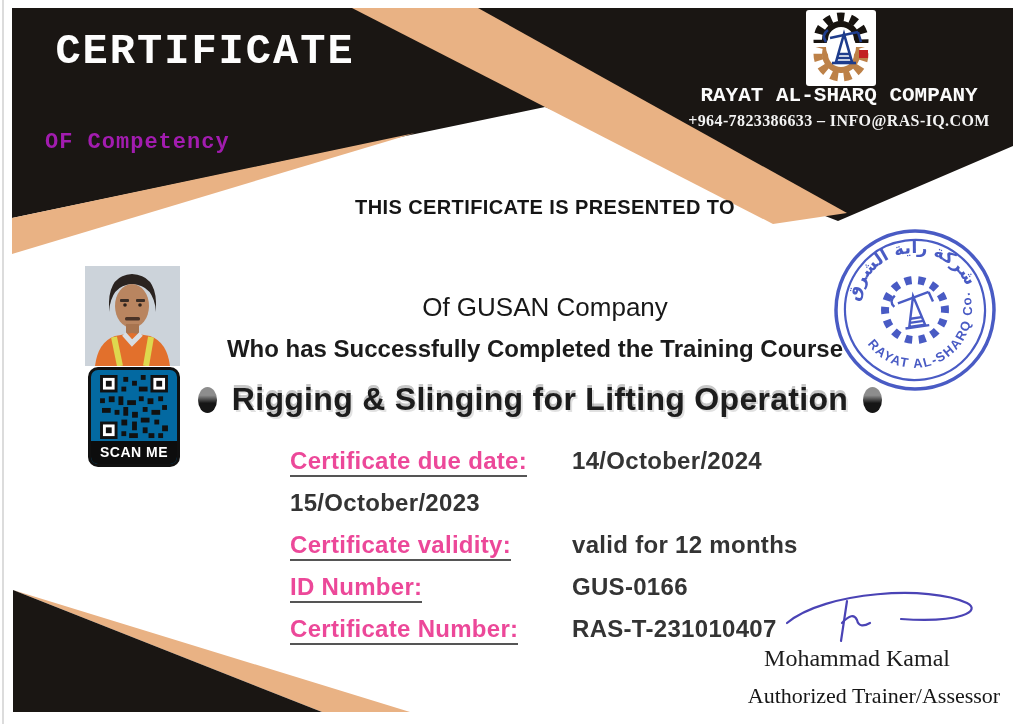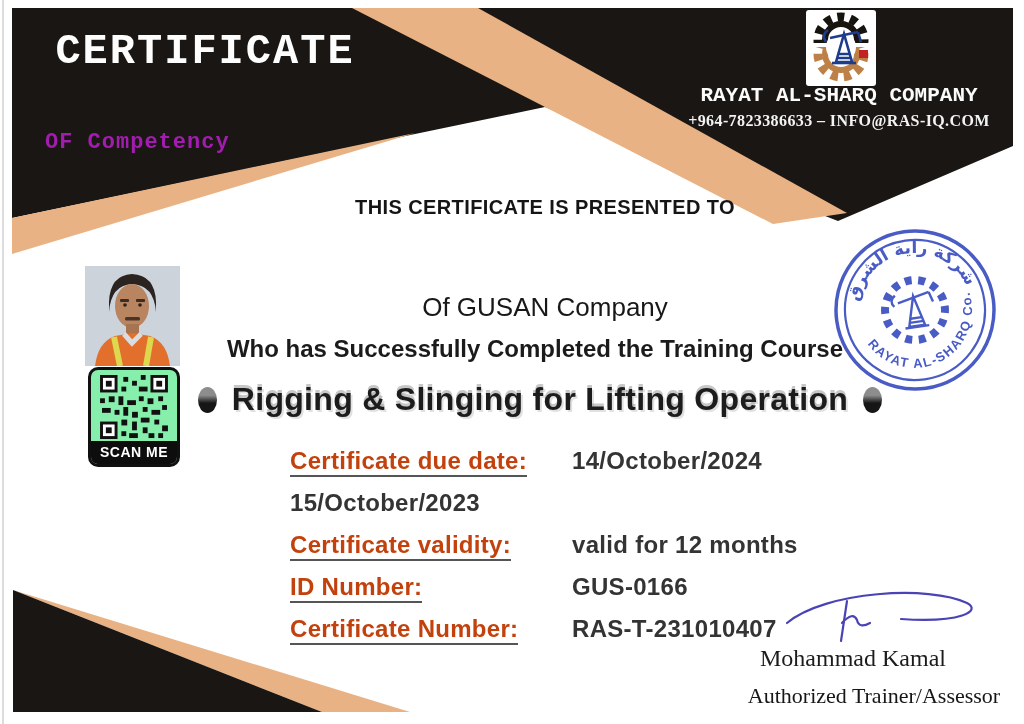--- a/index.html
+++ b/index.html
@@ -61,44 +61,44 @@
   }
   .course-bullet{
     display:inline-block;width:19px;height:26px;border-radius:50%;
     background:linear-gradient(#8d8d8d 32%, #161616 62%);
     vertical-align:-3px;margin:0 15px;text-shadow:none;
   }
   
   .details{left:290px;top:447px;width:560px;}
   .detail-row{display:flex;margin-bottom:13px;height:29px;align-items:baseline;}
   .detail-label{
-    width:282px;font-weight:bold;font-size:24px;color:#c2410c;letter-spacing:.3px;
+    width:282px;font-weight:bold;font-size:24px;color:#ec4899;letter-spacing:.3px;
   }
   .detail-label .u{border-bottom:2px solid #555;padding-bottom:1px;}
   .detail-value{
     font-weight:bold;font-size:24px;color:#343434;letter-spacing:.3px;white-space:nowrap;
   }
   
   .photo{left:85px;top:266px;width:95px;height:100px;}
   .qr-frame{
-    left:88px;top:367px;width:92px;height:100px;background:#86efac;
+    left:88px;top:367px;width:92px;height:100px;background:#0369a1;
     border:3px solid #101010;border-radius:10px;box-sizing:border-box;
     display:flex;flex-direction:column;align-items:center;justify-content:flex-start;
     overflow:hidden;
   }
   .qr-frame svg{margin-top:5px;}
   .qr-label{
     margin-top:auto;width:100%;background:#0d0d0d;color:#ffffff;text-align:center;
     font-weight:bold;font-size:14px;letter-spacing:.5px;padding:3px 0 4px 0;
   }
   
   .stamp{left:831px;top:226px;width:168px;height:168px;transform:rotate(-8deg);opacity:.93;}
   .signature-svg{left:775px;top:583px;width:225px;height:65px;}
   .sig-name{
-    left:760px;top:645px;width:230px;text-align:left;
+    left:720px;top:645px;width:230px;text-align:right;
     font-family:"Liberation Serif",serif;font-size:24px;color:#1c1c1c;
   }
   .sig-role{
     left:728px;top:683px;width:292px;text-align:center;
     font-family:"Liberation Serif",serif;font-size:22px;color:#161616;
   }
   .scan-edge{left:2px;top:0;width:2px;height:724px;background:#dcdcdc;}
 </style>
 </head>
 <body>

